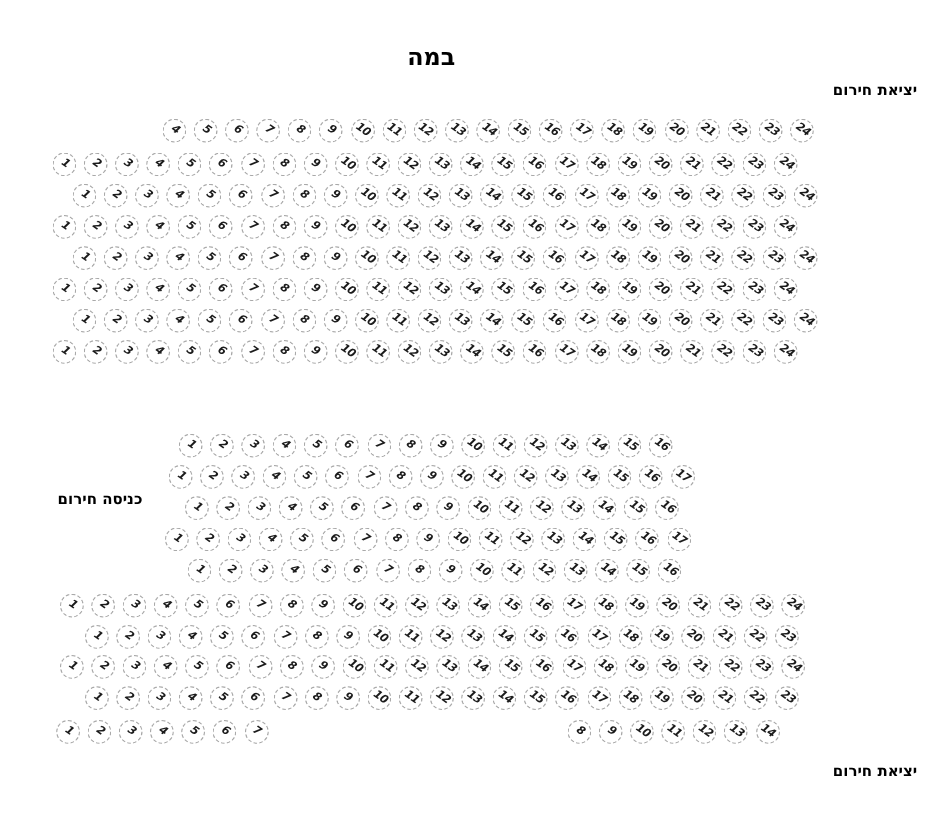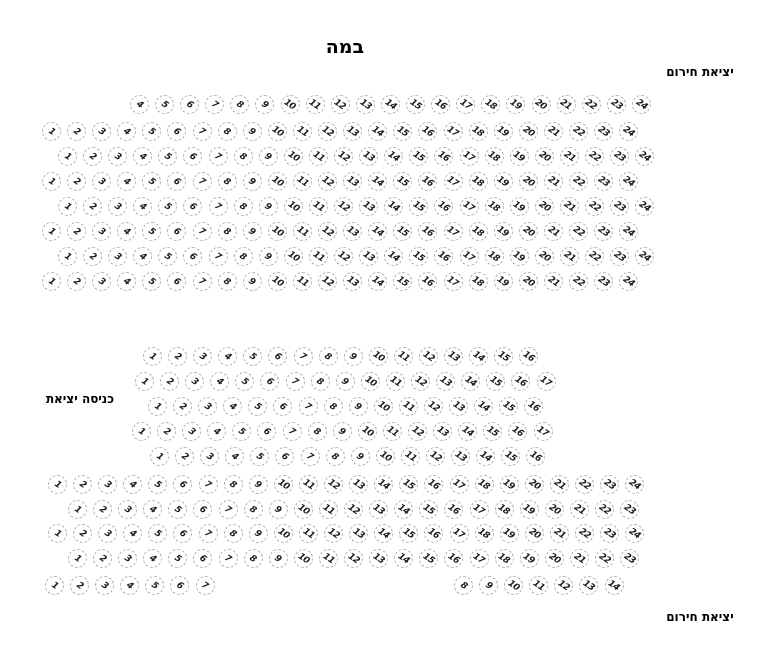--- a/index.html
+++ b/index.html
@@ -55,21 +55,21 @@
     line-height:1;
     pointer-events:none;
   }
 </style>
 </head>
 <body>
 
 <div class="map">
   <h1 class="title">במה</h1>
   <div class="side-label exit-top">יציאת חירום</div>
-  <div class="side-label entrance">כניסה יציאת</div>
+  <div class="side-label entrance">כניסה חירום</div>
   <div class="side-label exit-bottom">יציאת חירום</div>
   <div id="sections">
       <div class="seat-row" style="left: 130px; top: 95px; gap: 6.1px;">
         <div class="seat">
           <span class="seat-num" style="transform: rotate(35deg);">4</span>
         </div>
         <div class="seat">
           <span class="seat-num" style="transform: rotate(35deg);">5</span>
         </div>
         <div class="seat">

